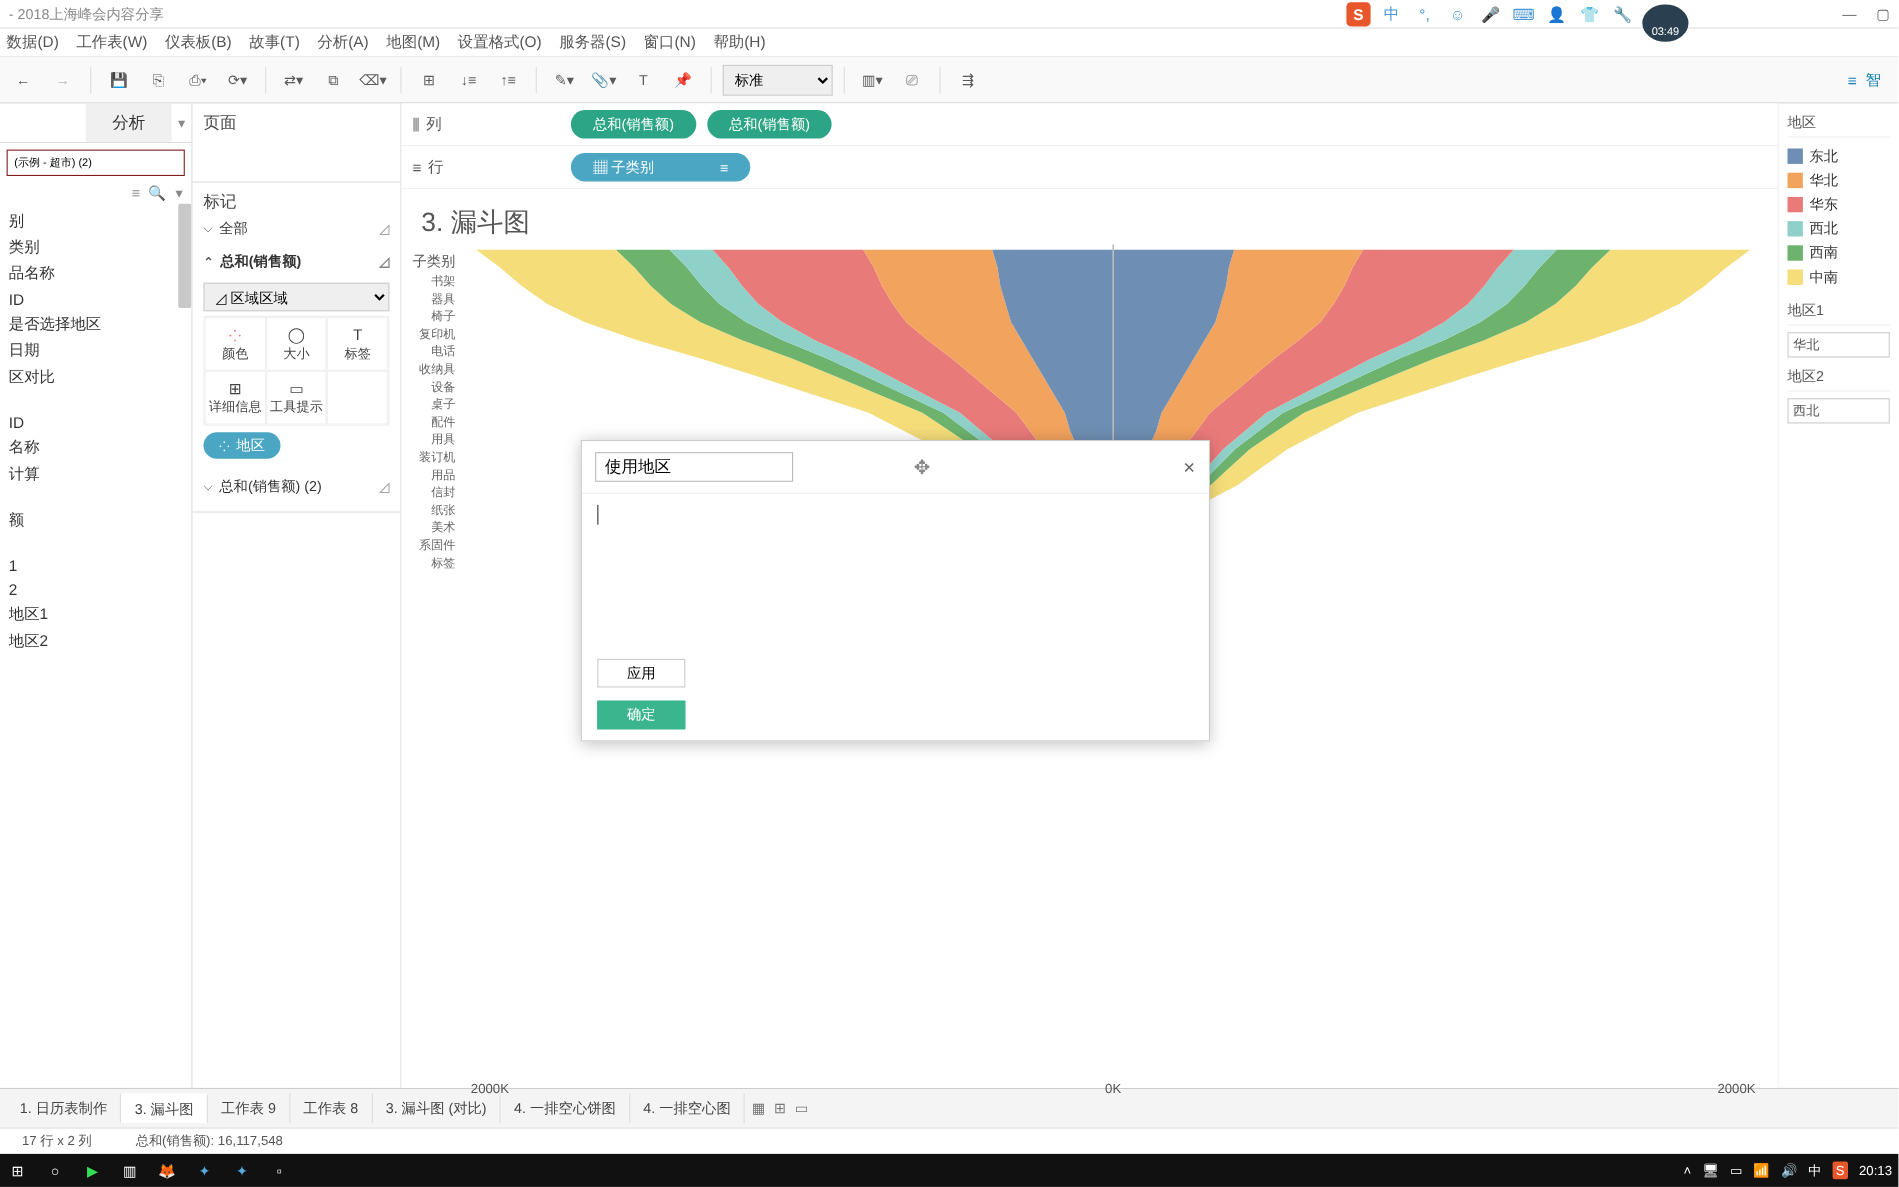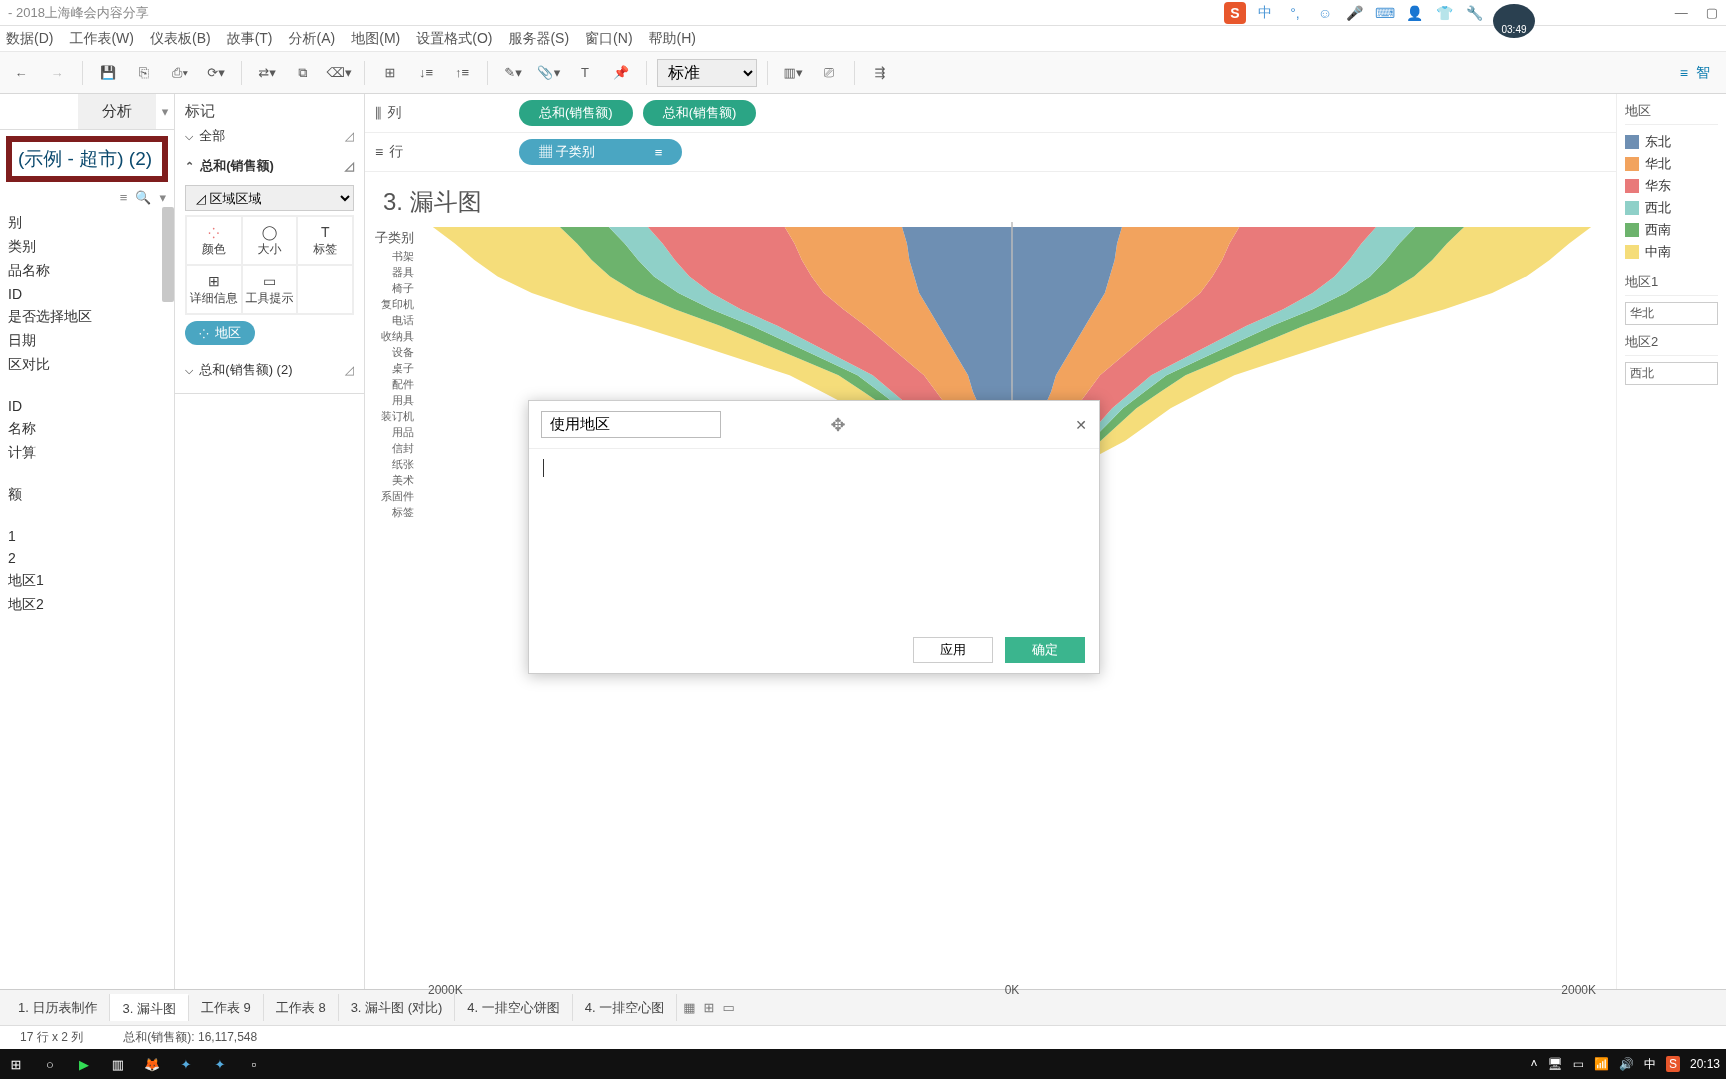--- a/index.html
+++ b/index.html
@@ -7,30 +7,30 @@
 
 .titlebar { height: 26px; display: flex; align-items: center; padding: 0 8px; color: #888; font-size: 13px; border-bottom: 1px solid #e0e0e0; }
 .titlebar .wincontrols { margin-left: auto; display: flex; gap: 18px; color: #666; }
 
 .menubar { height: 26px; display: flex; align-items: center; padding: 0 6px; gap: 16px; color: #555; font-size: 14px; border-bottom: 1px solid #e8e8e8; }
 .menubar span { cursor: default; }
 
 .toolbar { height: 42px; display: flex; align-items: center; padding: 0 6px; gap: 6px; border-bottom: 1px solid #d8d8d8; background: #f9f9f9; }
 .toolbar .tbtn { width: 30px; height: 30px; display: flex; align-items: center; justify-content: center; color: #5a5a5a; border-radius: 2px; }
 .toolbar .sep { width: 1px; height: 24px; background: #ddd; margin: 0 4px; }
-.toolbar select { height: 28px; width: 100px; border: 1px solid #ccc; padding: 0 6px; font-size: 16px; }
+.toolbar select { height: 28px; width: 100px; border: 1px solid #ccc; padding: 0 6px; font-size: 13px; }
 .toolbar .right { margin-left: auto; display: flex; align-items: center; gap: 8px; color: #0e7db0; font-size: 14px; padding-right: 10px;}
 
 .main { display: flex; height: calc(100vh - 26px - 26px - 42px - 36px - 24px - 30px); }
 
 .leftpane { width: 175px; border-right: 1px solid #ddd; display: flex; flex-direction: column; }
 .leftpane .tabs { display: flex; border-bottom: 1px solid #ddd; }
 .leftpane .tabs .tab { flex: 1; text-align: center; padding: 8px; font-size: 15px; }
 .leftpane .tabs .tab.active { background: #f0f0f0; }
-.leftpane .dropdown { border: 6px solid #7f1d1d; margin: 6px; padding: 4px 6px; font-size: 19px; color: #0c4a6e; }
+.leftpane .dropdown { border: 1px solid #7f1d1d; margin: 6px; padding: 4px 6px; font-size: 10px; color: #000000; }
 .leftpane .searchbar { display: flex; justify-content: flex-end; padding: 2px 8px; gap: 8px; color: #888; }
 .leftpane .fields { flex: 1; overflow-y: auto; padding: 4px 0; position: relative; }
 .leftpane .field { padding: 3px 8px; font-size: 14px; color: #333; }
 .leftpane .scrollbar { position: absolute; right: 0; top: 0; width: 12px; height: 95px; background: #c8c8c8; border-radius: 2px; }
 
 .midpane { width: 190px; border-right: 1px solid #ddd; display: flex; flex-direction: column; }
 .card { border-bottom: 1px solid #ddd; padding: 8px 10px; }
 .card .title { font-size: 15px; color: #444; }
 .card.marks .mrow { display: flex; align-items: center; padding: 6px 0; gap: 6px; }
 .card.marks .caret { font-size: 11px; color: #555; }
@@ -64,21 +64,21 @@
 .legend .param { border: 1px solid #ccc; padding: 2px 4px; margin-top: 2px; margin-bottom: 8px; font-size: 12px; color: #555; }
 
 .dialog { position: absolute; top: 400px; left: 528px; width: 572px; height: 274px; background: #fff; border: 1px solid #ccc; box-shadow: 0 2px 14px rgba(0,0,0,0.25); z-index: 100; display: flex; flex-direction: column; }
 .dialog .header { display: flex; align-items: center; padding: 10px 12px; border-bottom: 1px solid #eee; }
 .dialog .header input { border: 1px solid #bbb; padding: 4px 8px; font-size: 15px; font-weight: normal; width: 180px; }
 .dialog .header .move { margin-left: auto; margin-right: auto; font-size: 18px; color: #888; transform: translateX(-60px); }
 .dialog .header .close { font-size: 14px; color: #666; cursor: default; }
 .dialog .body { flex: 1; padding: 10px 14px; }
 .dialog .body .cursor { width: 1px; height: 18px; background: #333; animation: blink 1s infinite; }
 @keyframes blink { 50% { opacity: 0; } }
-.dialog .footer { display: flex; justify-content: flex-end; gap: 12px; padding: 10px 14px; }
+.dialog .footer { display: flex; justify-content: flex-end; gap: 12px; padding: 10px 14px; flex-direction: column; }
 .dialog .footer button { width: 80px; height: 26px; border: 1px solid #ccc; background: #fff; font-size: 13px; }
 .dialog .footer button.ok { background: #3bb58e; color: #fff; border-color: #3bb58e; }
 
 .sheetbar { height: 36px; display: flex; align-items: center; border-top: 1px solid #ccc; background: #f4f4f4; font-size: 13px; padding: 4px 6px; overflow: hidden; }
 .sheetbar .sheet { padding: 0 12px; height: 100%; display: flex; align-items: center; border-right: 1px solid #ddd; color: #444; white-space: nowrap; }
 .sheetbar .sheet.active { background: #fff; border-top: 2px solid #fff; }
 .sheetbar .icons { margin-left: 6px; display: flex; gap: 8px; color: #777; }
 
 .statusbar { height: 24px; display: flex; align-items: center; padding: 0 20px; gap: 40px; font-size: 12px; color: #555; border-top: 1px solid #ddd; }
 
@@ -193,20 +193,24 @@
       <div class="field">额</div>
       <div class="field" style="height:18px"></div>
       <div class="field">1</div>
       <div class="field">2</div>
       <div class="field">地区1</div>
       <div class="field">地区2</div>
     </div>
   </div>
 
   <div class="midpane">
+    <div class="card">
+        <div class="title">页面</div>
+        <div style="height:36px"></div>
+      </div>
     <div class="card marks">
       <div class="title">标记</div>
       <div class="mrow">
           <span class="caret">⌵</span>
           <span>全部</span>
           <span class="icon">◿</span>
         </div>
       <div class="mrow" style="font-weight:bold">
           <span class="caret">⌃</span>
           <span>总和(销售额)</span>

